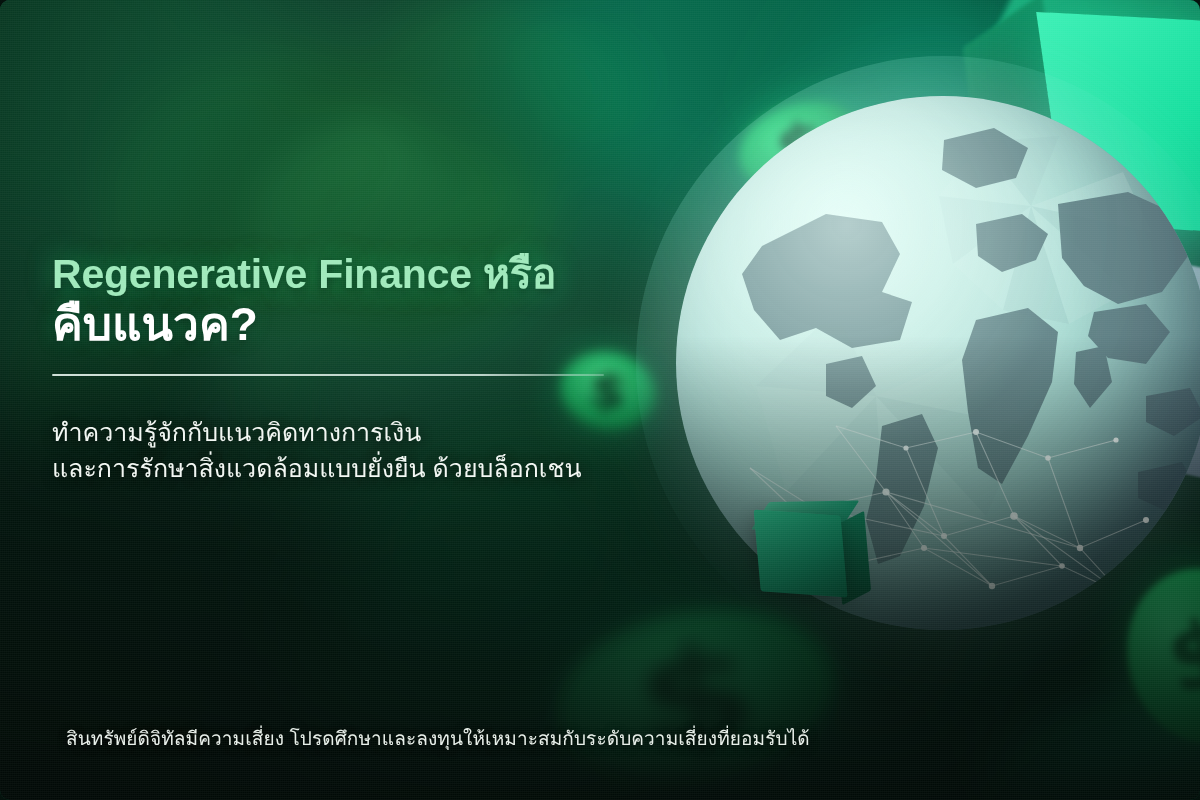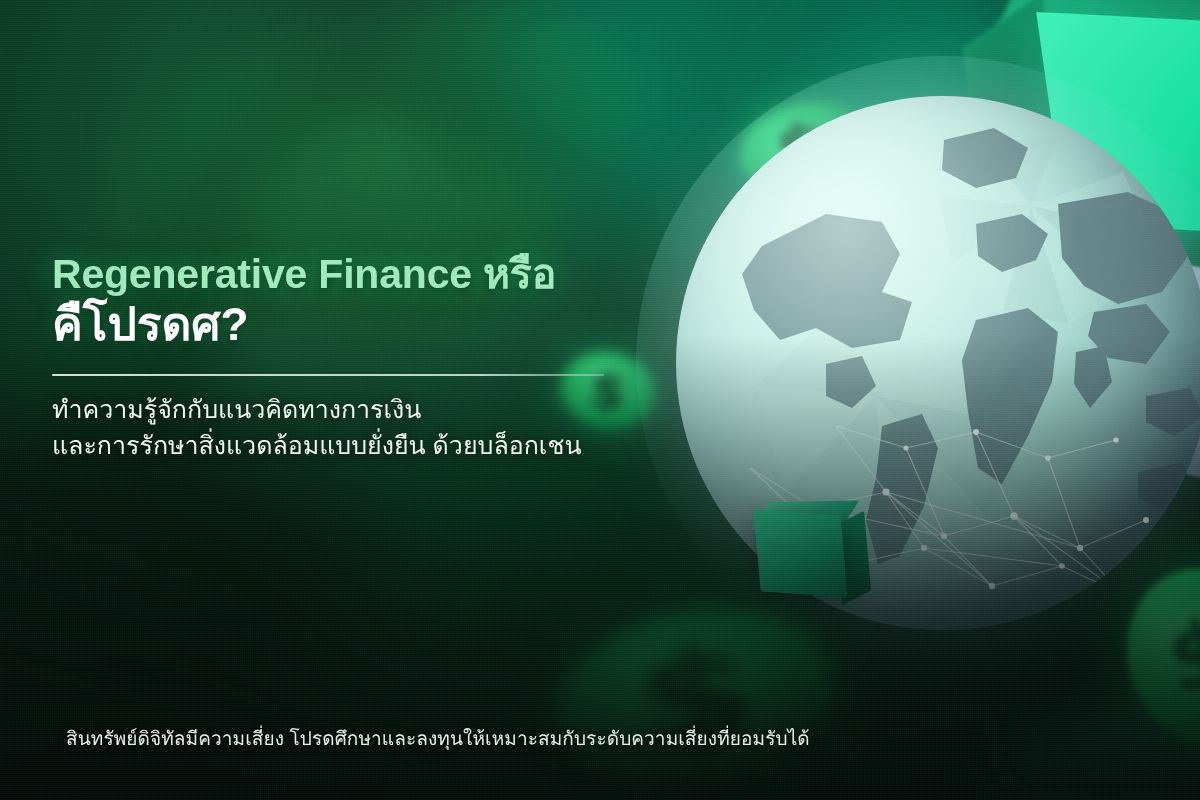--- a/index.html
+++ b/index.html
@@ -6,20 +6,21 @@
   html,body{margin:0;padding:0;background:#05120d;}
   *{box-sizing:border-box;}
 
   #banner{
     position:relative;
     width:1200px;height:800px;
     overflow:hidden;
     background:#0a2b1e;
     font-family:"Liberation Sans","DejaVu Sans",sans-serif;
     isolation:isolate;
+    border-radius:10px;
   }
 
   
   .bg-base{
     position:absolute;inset:0;
     background:
       radial-gradient(ellipse 700px 520px at 22% 26%, #1d6b42 0%, #14573a 38%, #0c3a27 68%, #07251a 100%),
       linear-gradient(160deg,#13543a 0%,#0d3c2a 45%,#05130e 100%);
   }
   .bg-photo{
@@ -217,21 +218,21 @@
     text-shadow:0 0 18px rgba(30,180,110,.45),0 2px 10px rgba(0,0,0,.6);
   }
 
   .divider{
     margin:26px 0 0 0;height:2px;width:552px;
     background:linear-gradient(90deg,rgba(225,240,232,.92) 0%,rgba(215,235,226,.85) 78%,rgba(200,228,216,.35) 100%);
     border-radius:2px;
   }
 
   .sub{
-    margin:16px 0 0 0;
+    margin:39px 0 0 0;
     font-size:25px;font-weight:400;line-height:1.42;
     color:#f2f7f3;
     text-shadow:0 2px 12px rgba(0,0,0,.72);
     white-space:nowrap;
   }
   .sub .line{display:block;}
 
   .disclaimer{
     position:absolute;left:66px;top:723px;
     font-size:19px;font-weight:400;
@@ -395,21 +396,21 @@
   </div>
   <div class="coin coin-4">
     <span class="glyph">$</span>
   </div>
 
   <div class="vignette"></div>
 
   <div class="content">
     <h1 class="headline1">Regenerative Finance หรือ</h1>
     <div class="headline2">
-      <span class="kue">คืโปรดศ?</span>
+      <span class="kue">คืบแนวค?</span>
     </div>
     <div class="divider"></div>
     <p class="sub">
       <span class="line">ทำความรู้จักกับแนวคิดทางการเงิน</span>
       <span class="line">และการรักษาสิ่งแวดล้อมแบบยั่งยืน ด้วยบล็อกเชน</span>
     </p>
   </div>
 
   <div class="disclaimer">สินทรัพย์ดิจิทัลมีความเสี่ยง โปรดศึกษาและลงทุนให้เหมาะสมกับระดับความเสี่ยงที่ยอมรับได้</div>
 

